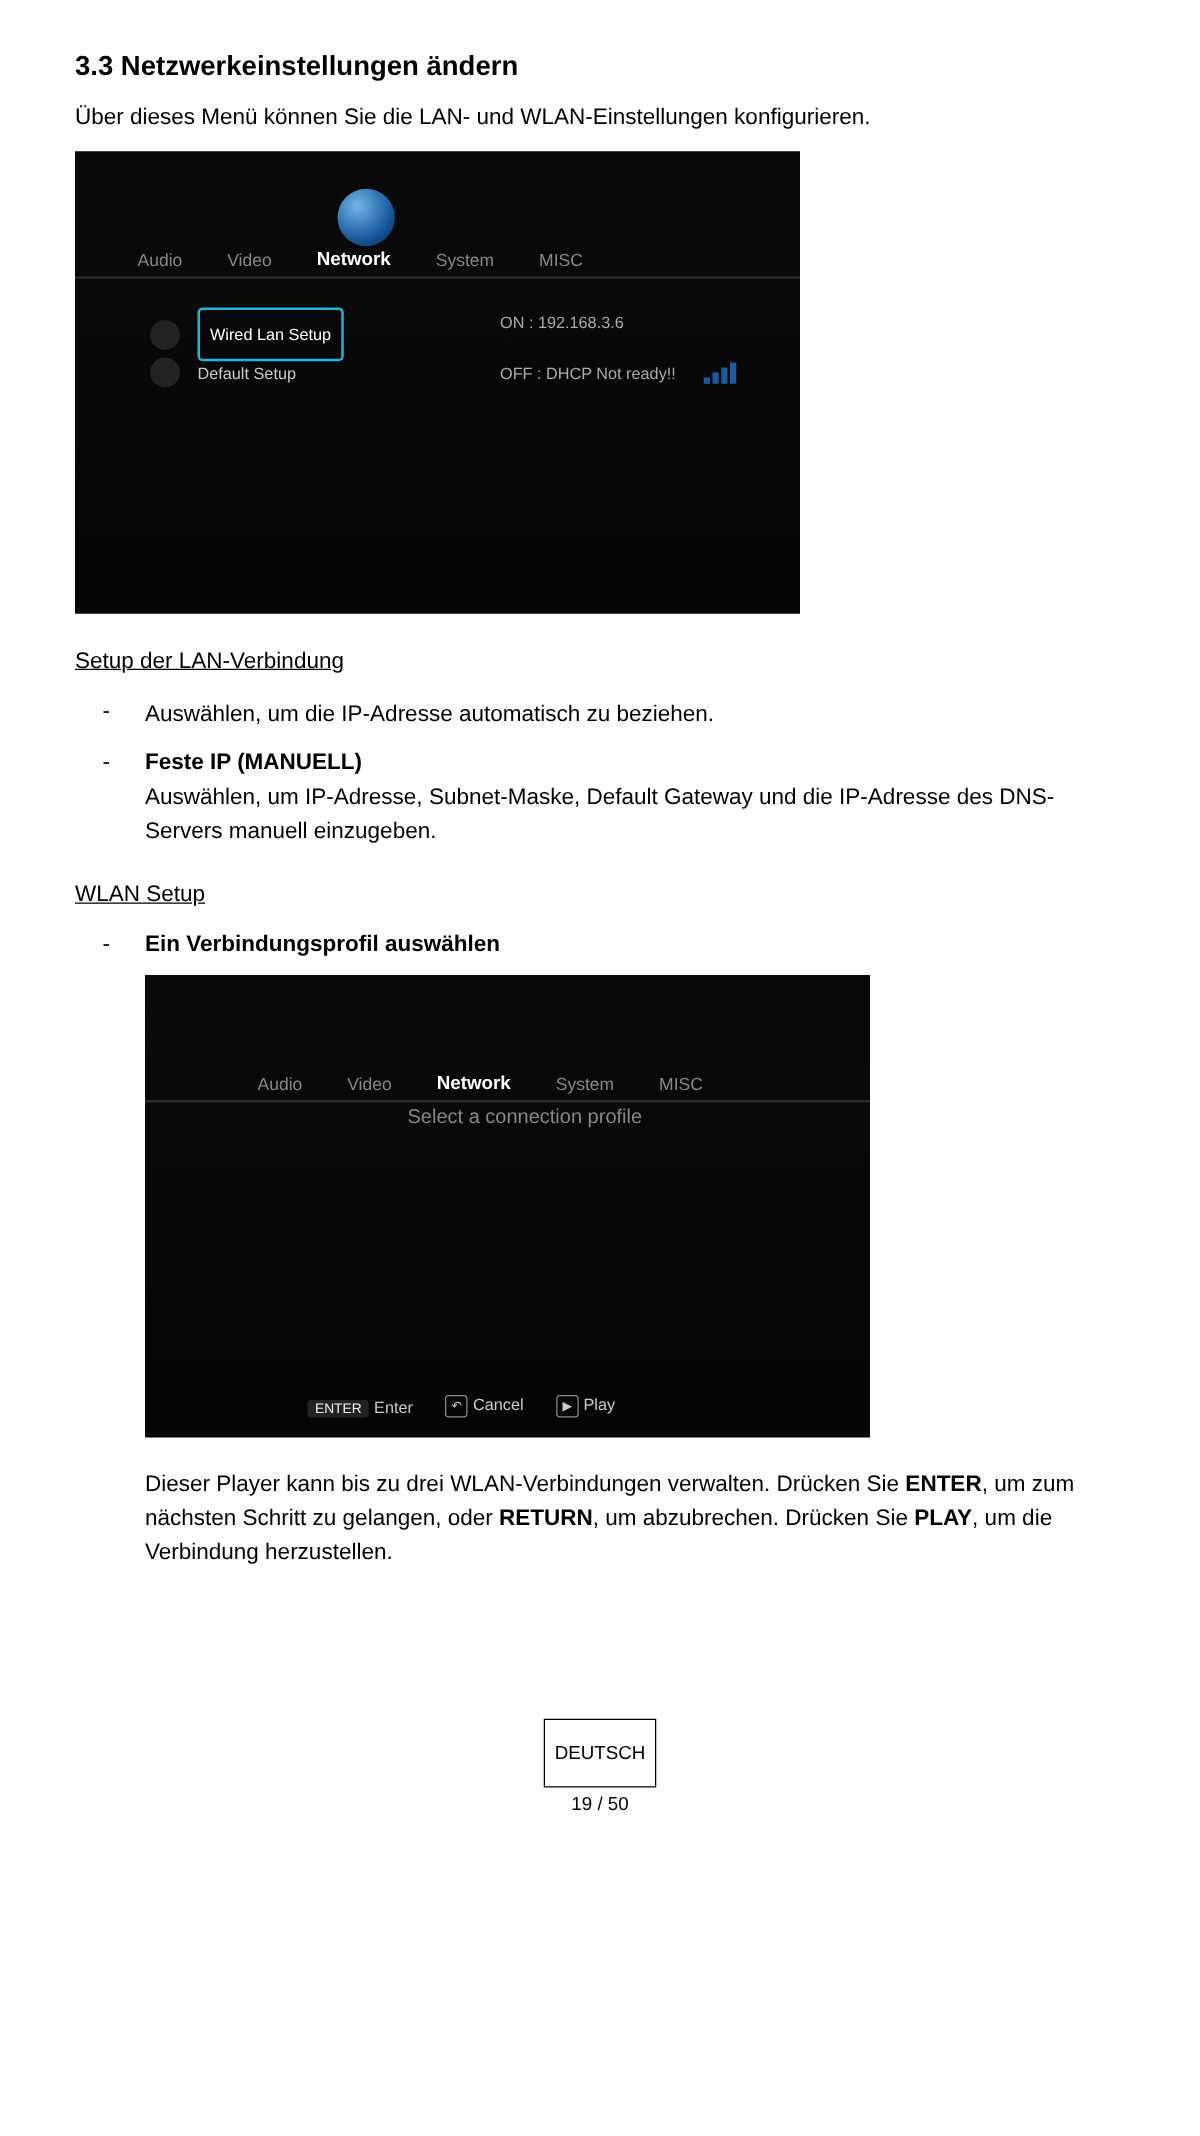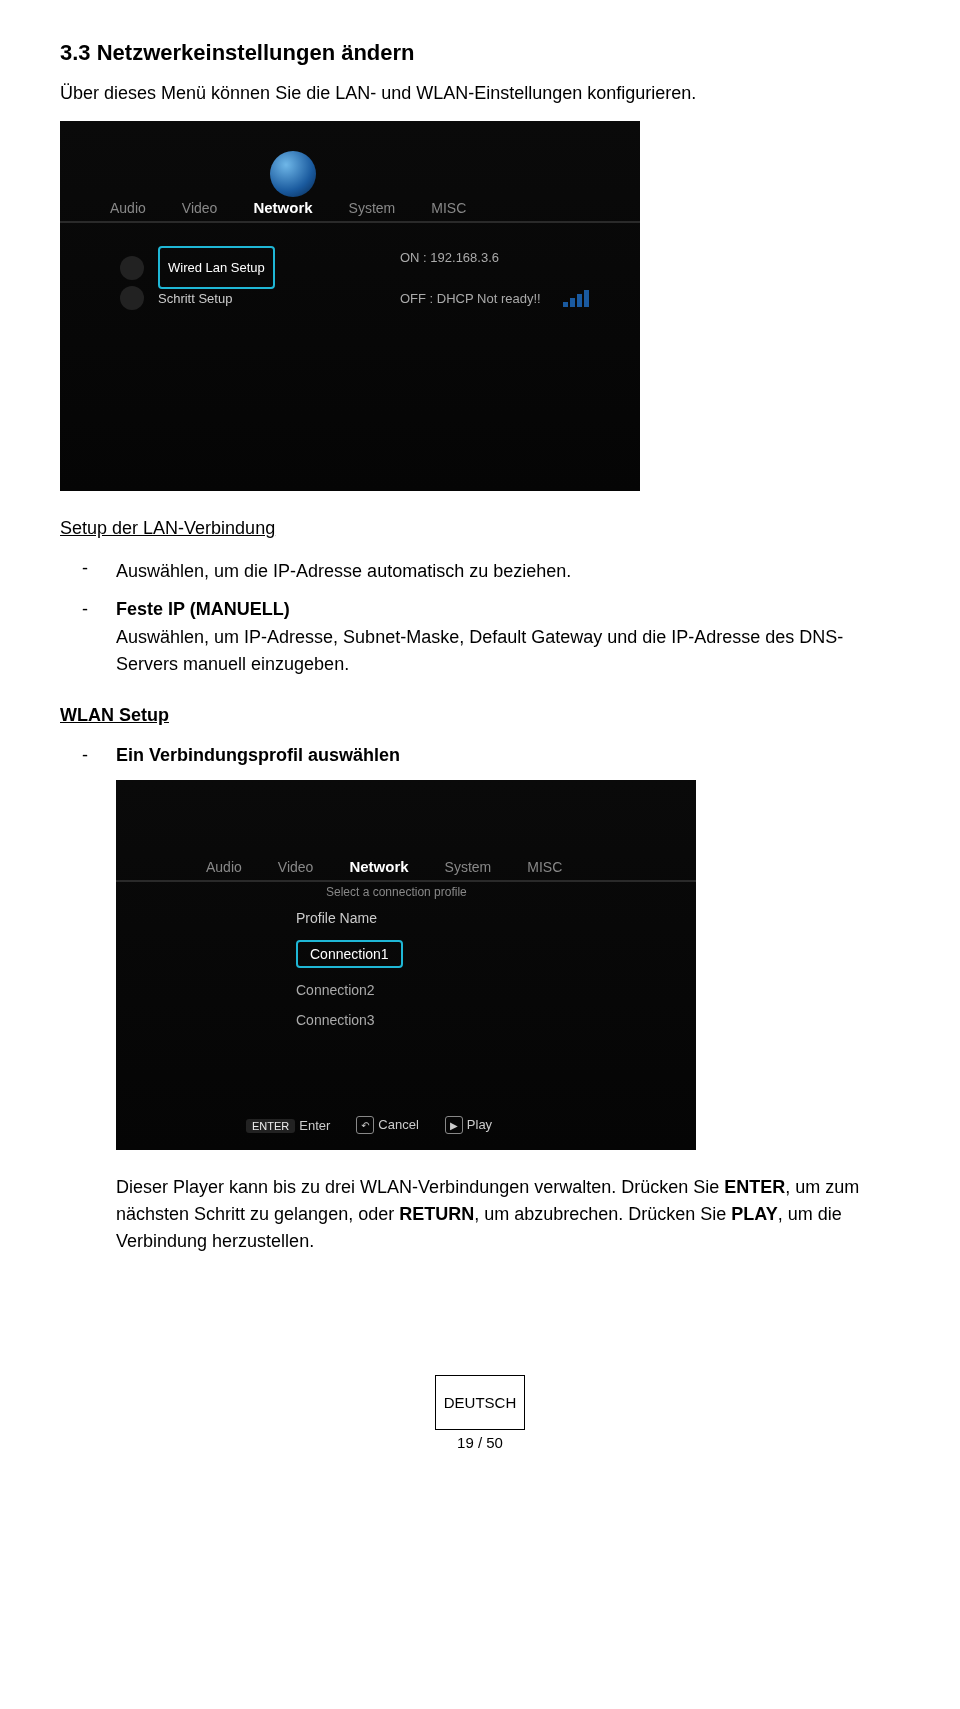--- a/index.html
+++ b/index.html
@@ -175,21 +175,21 @@
     font-size:15px;
     margin-bottom:2px;
   }
   .footer-page { font-size:15px; }
   .bold { font-weight:bold; }
   .subtitle-row{
     position:absolute;
     top:105px;
     left:210px;
     color:#888;
-    font-size:12px;
+    font-size:16px;
   }
 </style>
 </head>
 <body>
 
 <h2>3.3 Netzwerkeinstellungen ändern</h2>
 <p>Über dieses Menü können Sie die LAN- und WLAN-Einstellungen konfigurieren.</p>
 
 <div class="screenshot">
   <div class="globe-icon"></div>
@@ -203,21 +203,21 @@
   <div class="tab-sep"></div>
   <div class="row" style="top:125px;left:60px;">
     <span class="icon-circle"></span>
     <span class="wired-box">Wired Lan Setup</span>
   </div>
   <div class="row" style="top:129px;left:340px;">
     <span class="row-val">ON : 192.168.3.6</span>
   </div>
   <div class="row" style="top:165px;left:60px;">
     <span class="icon-circle"></span>
-    <span class="row-label">Schritt Setup</span>
+    <span class="row-label">Default Setup</span>
   </div>
   <div class="row" style="top:169px;left:340px;">
     <span class="row-val">OFF : DHCP Not ready!!</span>
     <span class="signal-bars" style="margin-left:22px">
       <div style="height:5px"></div>
         <div style="height:9px"></div>
         <div style="height:13px"></div>
         <div style="height:17px"></div>
     </span>
   </div>
@@ -229,43 +229,37 @@
   <span class="dash">-</span>
   <div class="item-body">Auswählen, um die IP-Adresse automatisch zu beziehen.</div>
 </div>
 
 <div class="indent-block">
   <span class="dash">-</span>
   <div class="item-title">Feste IP (MANUELL)</div>
   <div class="item-body">Auswählen, um IP-Adresse, Subnet-Maske, Default Gateway und die IP-Adresse des DNS-Servers manuell einzugeben.</div>
 </div>
 
-<p class="underline" style="font-weight:bold">WLAN Setup</p>
+<p class="underline" style="font-weight:normal">WLAN Setup</p>
 
 <div class="indent-block">
   <span class="dash">-</span>
   <div class="item-title">Ein Verbindungsprofil auswählen</div>
 </div>
 
 <div class="screenshot2">
   <div class="tabs" style="top:78px;left:90px;">
     <span class="tab-item">Audio</span>
     <span class="tab-item">Video</span>
     <span class="tab-active">Network</span>
     <span class="tab-item">System</span>
     <span class="tab-item">MISC</span>
   </div>
   <div class="tab-sep" style="top:100px"></div>
   <div class="subtitle-row">Select a connection profile</div>
-  <div class="profile-list">
-    <div style="color:#ccc">Profile Name</div>
-    <div class="sel-box">Connection1</div>
-    <div>Connection2</div>
-    <div>Connection3</div>
-  </div>
   <div class="bottom-hints">
     <span><span class="hint-key">ENTER</span><span>Enter</span></span>
     <span><span class="hint-ico">↶</span><span>Cancel</span></span>
     <span><span class="hint-ico">▶</span><span>Play</span></span>
   </div>
 </div>
 
 <p style="margin-left:56px">
   <span>Dieser Player kann bis zu drei WLAN-Verbindungen verwalten. Drücken Sie </span><span class="bold">ENTER</span><span>, um zum nächsten Schritt zu gelangen, oder </span><span class="bold">RETURN</span><span>, um abzubrechen. Drücken Sie </span><span class="bold">PLAY</span><span>, um die Verbindung herzustellen.</span>
 </p>

